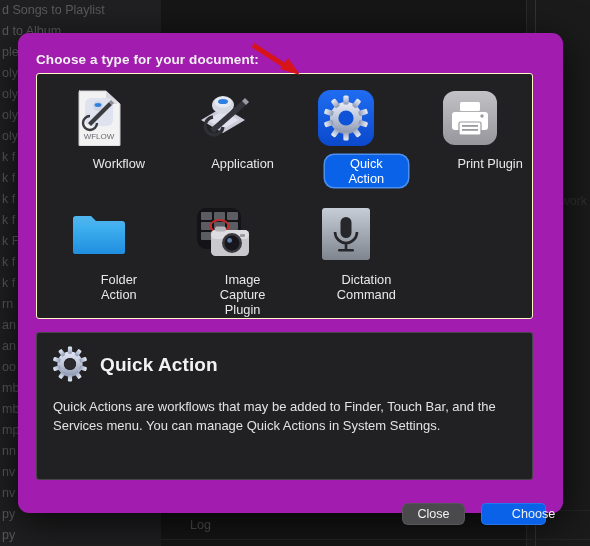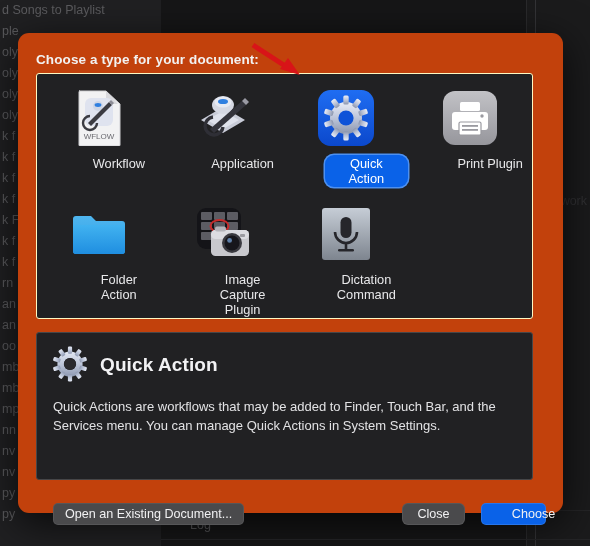--- a/index.html
+++ b/index.html
@@ -84,21 +84,21 @@
     background: #252527;
   }
 
   
   #sheet {
     position: absolute;
     left: 18px;
     top: 33px;
     width: 545px;
     height: 480px;
-    background: #c2410c;
+    background: #a21caf;
     border-radius: 11px;
     box-shadow: 0 10px 40px rgba(0,0,0,0.75);
     box-sizing: border-box;
   }
 
   #sheet-title {
     position: absolute;
     left: 18px;
     top: 19px;
     font-size: 13.5px;
@@ -241,20 +241,21 @@
     pointer-events: none;
   }
 </style>
 </head>
 <body>
 
 <div id="backdrop">
   <div class="bg-sidebar">
     <div class="bg-list" id="bg-list">
         <div class="bg-list-item">d Songs to Playlist</div>
+        <div class="bg-list-item">d to Album</div>
         <div class="bg-list-item">ple</div>
         <div class="bg-list-item">oly</div>
         <div class="bg-list-item">oly</div>
         <div class="bg-list-item">oly</div>
         <div class="bg-list-item">oly</div>
         <div class="bg-list-item">k f</div>
         <div class="bg-list-item">k f</div>
         <div class="bg-list-item">k f</div>
         <div class="bg-list-item">k f</div>
         <div class="bg-list-item">k F</div>
@@ -476,21 +477,20 @@
             <circle r="6.1" fill="#222226"></circle>
             <circle r="6.1" fill="#2a2a2e"></circle>
           </g>
         </svg>
       </div>
       <div id="desc-title">Quick Action</div>
     </div>
     <div id="desc-body">Quick Actions are workflows that may be added to Finder, Touch Bar, and the Services menu. You can manage Quick Actions in System Settings.</div>
   </div>
 
-  <div class="btn" id="btn-open-existing">Open an Existing Document...</div>
   <div class="btn" id="btn-close">Close</div>
   <div class="btn" id="btn-choose">Choose</div>
 </div>
 
 <svg id="annotation-arrow" viewBox="0 0 62 42">
   <line x1="5" y1="4" x2="45" y2="30" stroke="#d81418" stroke-width="5" stroke-linecap="butt"></line>
   <polygon points="52,34 32,28 40,17" fill="#d81418"></polygon>
 </svg>
 
 </body></html>

